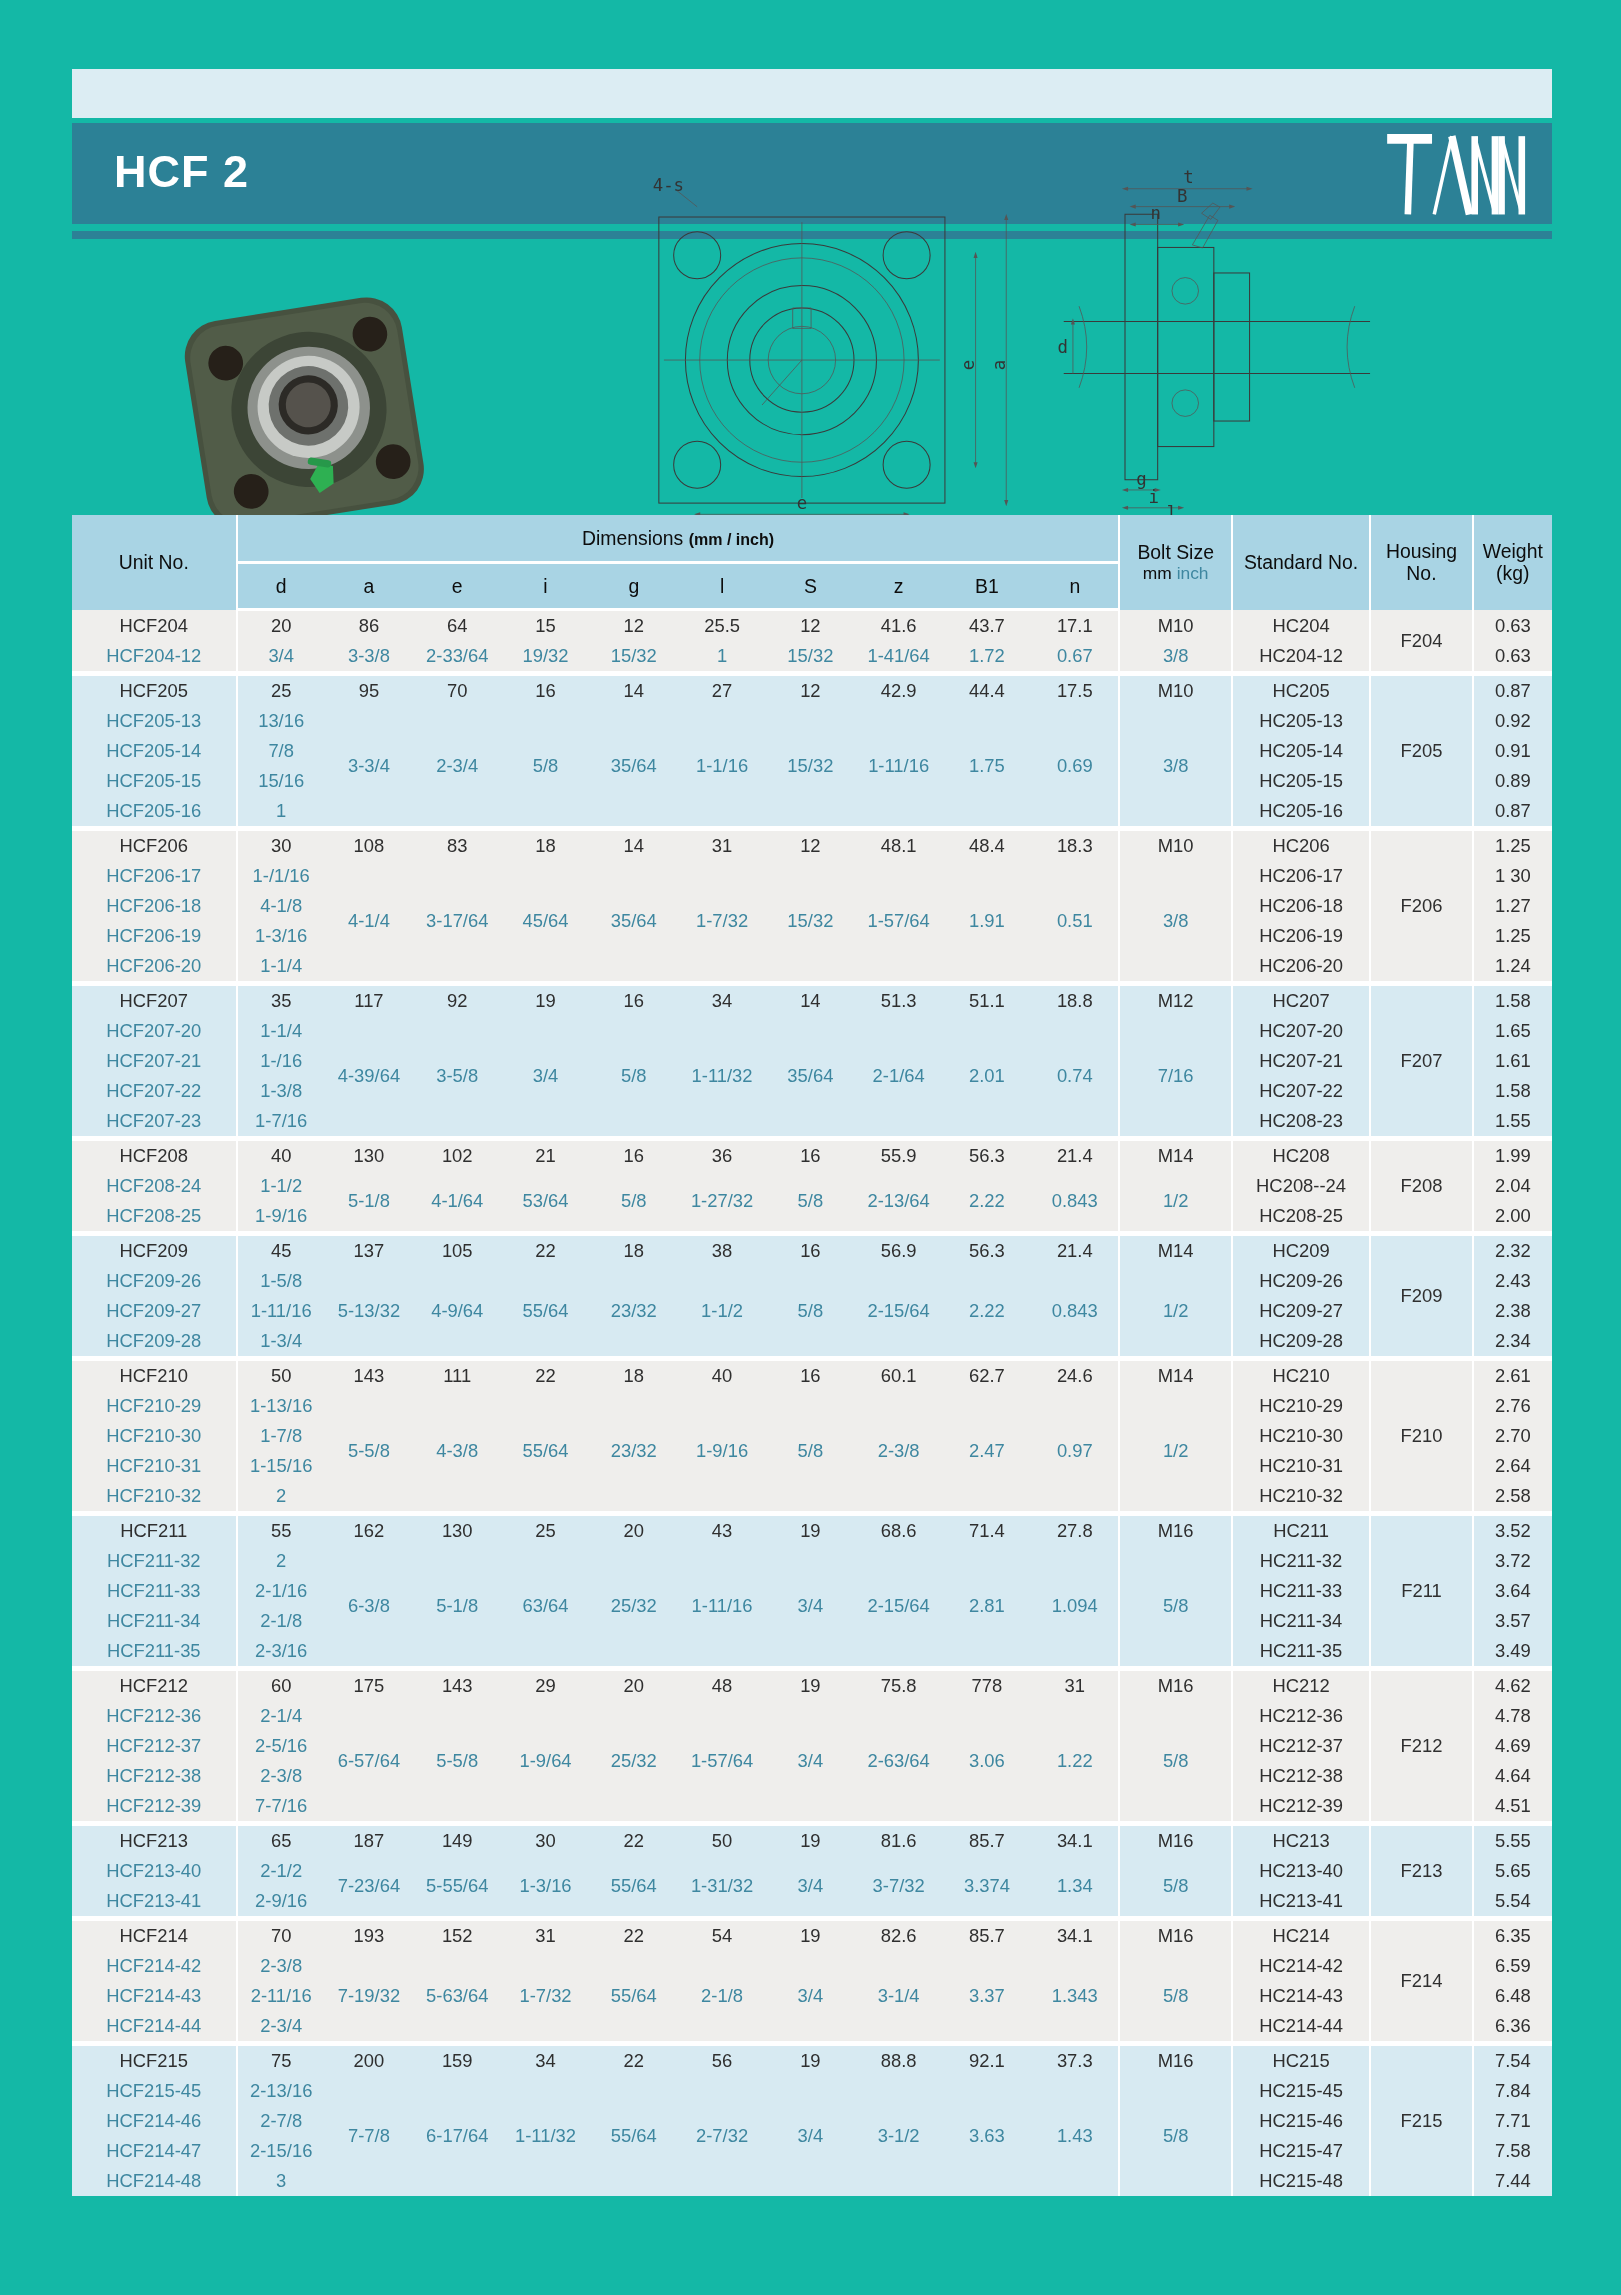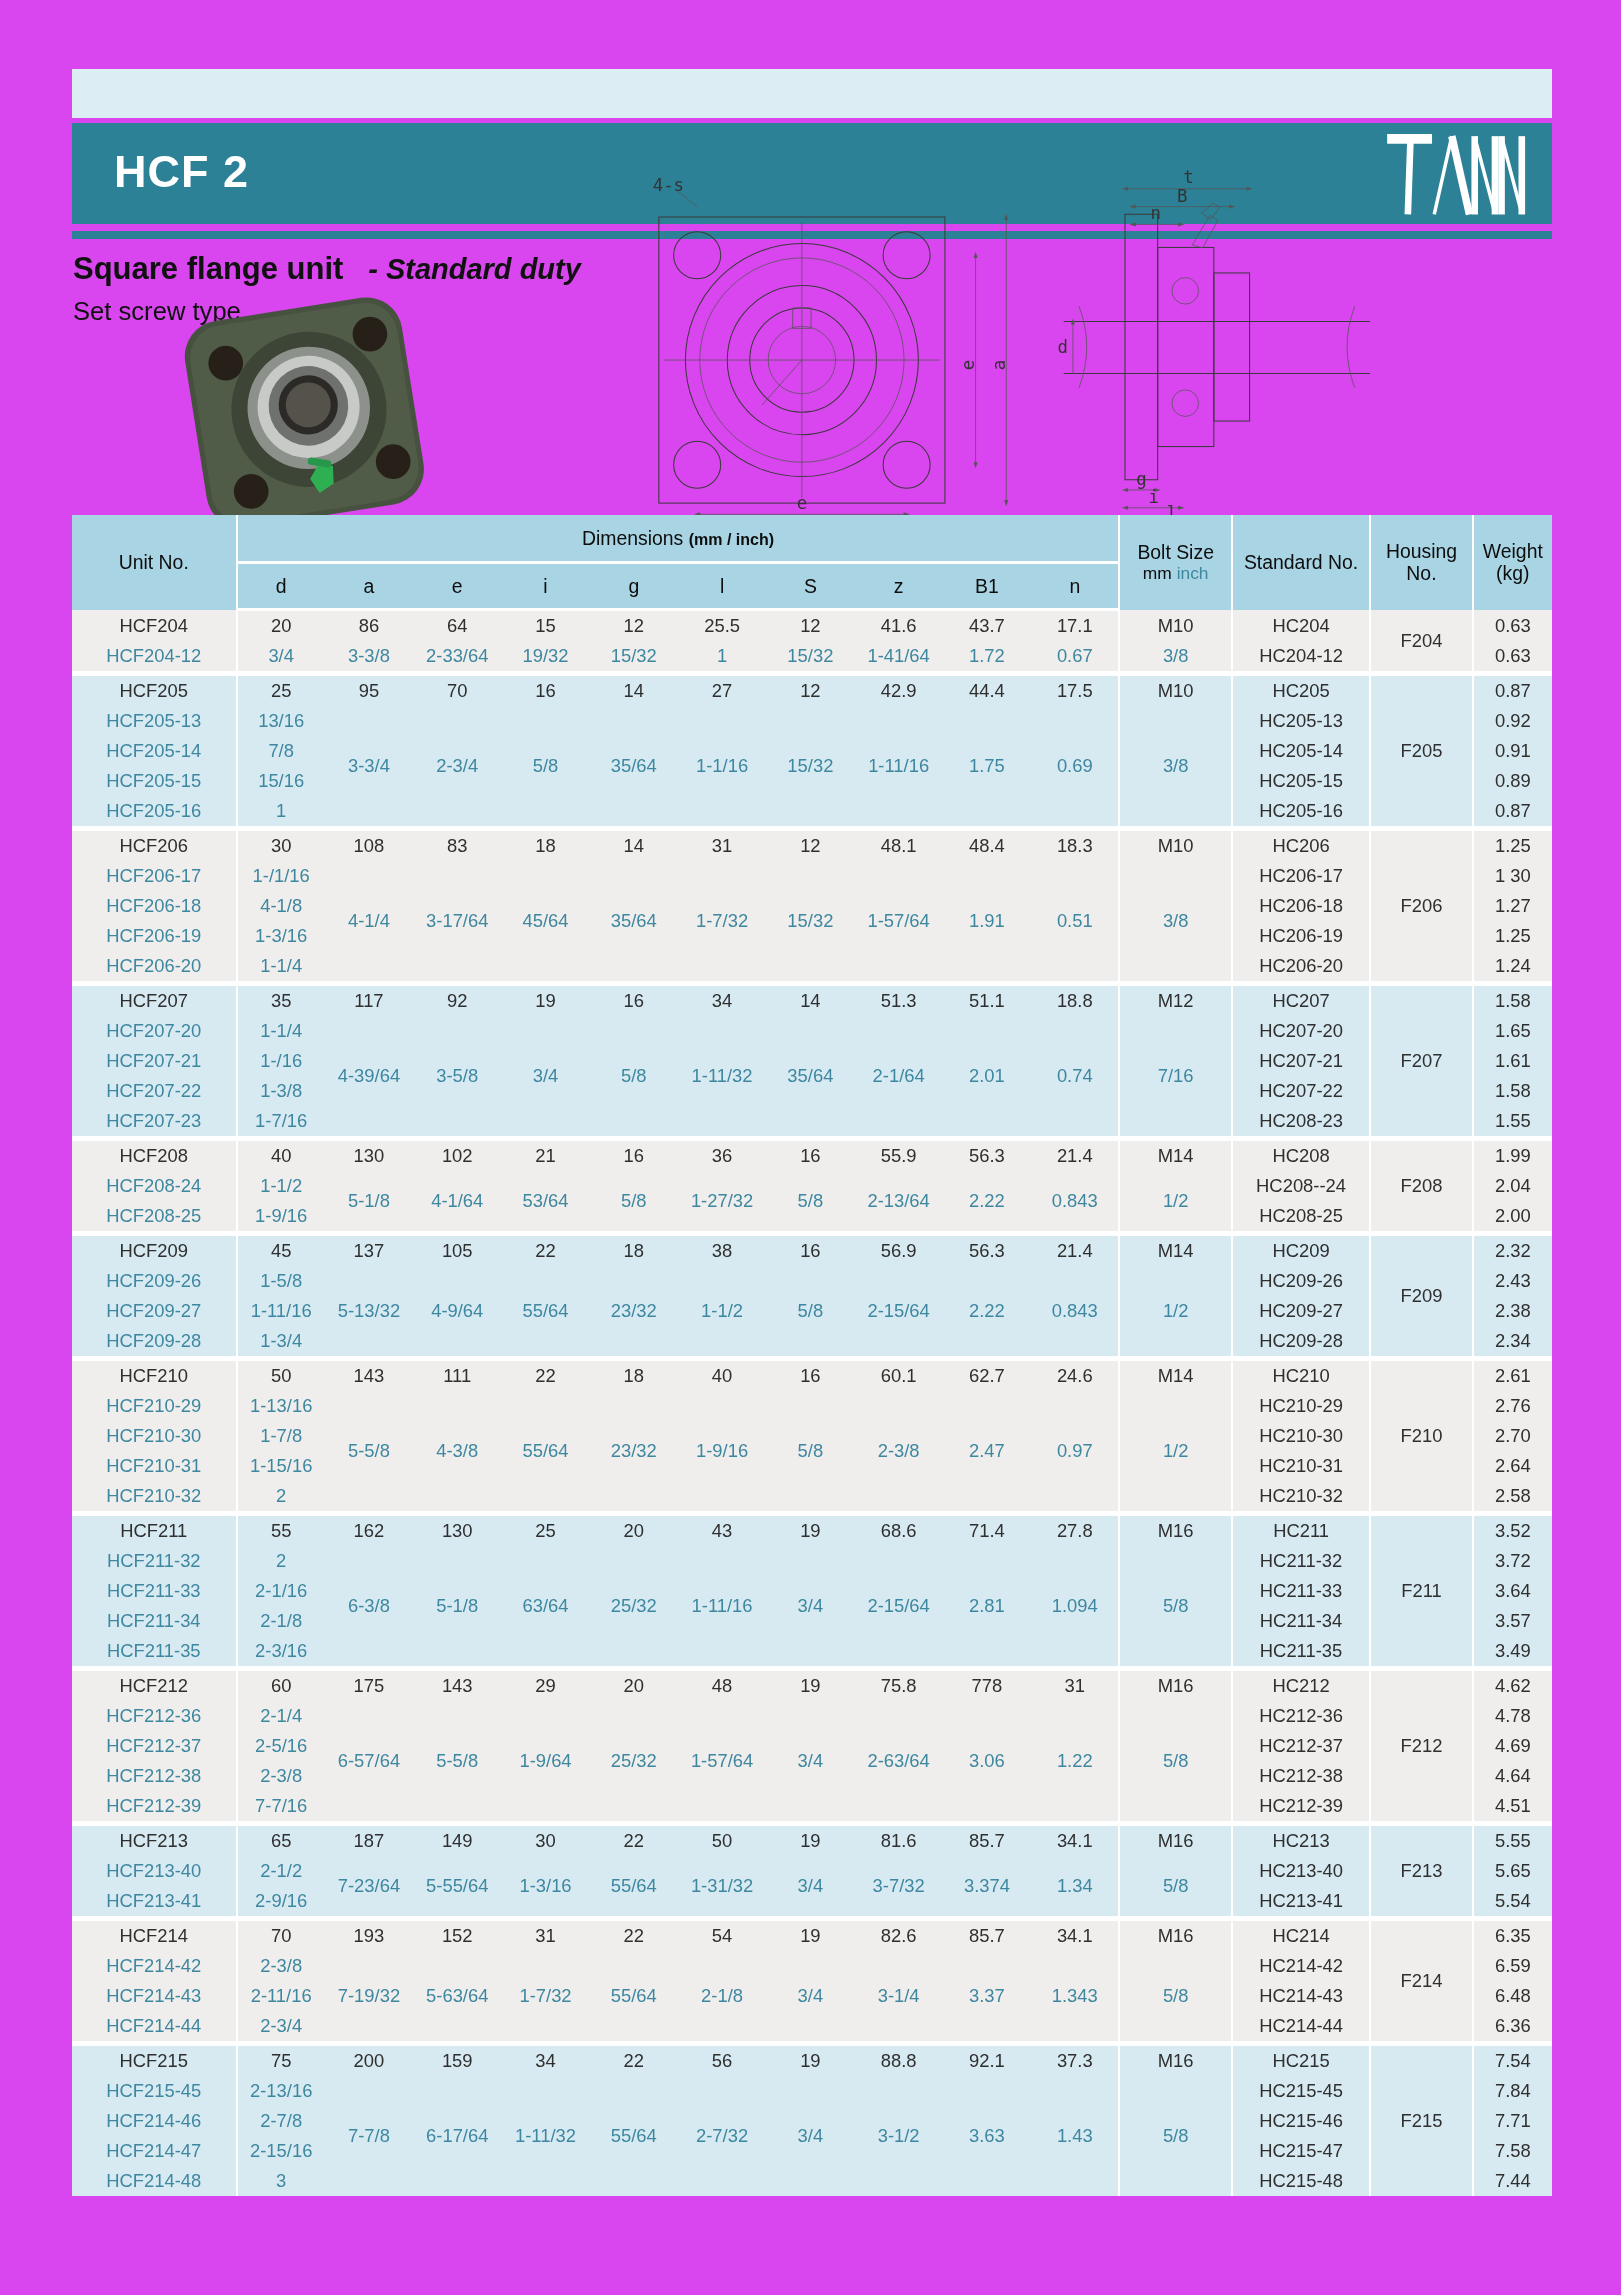--- a/index.html
+++ b/index.html
@@ -1,16 +1,16 @@
 <!DOCTYPE html>
 <html style="font-size:8.2px"><head>
 <meta charset="utf-8">
 <style>
   html,body{margin:0;padding:0;background:#ffffff;}
-  .page{position:relative;width:1622px;height:2295px;background:#d946ef;overflow:hidden;
+  .page{position:relative;width:1622px;height:2295px;background:#14b8a6;overflow:hidden;
         font-family:"Liberation Sans", sans-serif;color:#2f2f2f;}
 
   
   .strip{position:absolute;left:72px;top:69px;width:1480px;height:49px;background:#dcedf3;}
   .band{position:absolute;left:72px;top:123px;width:1480px;height:101px;background:#2c8196;}
   .band-title{position:absolute;left:42px;top:50%;transform:translateY(-54%);
               font-size:45px;font-weight:bold;color:#fff;letter-spacing:1px;}
   .brand{position:absolute;right:21.5px;top:7.2px;height:88px;}
   .thinline{position:absolute;left:72px;top:231px;width:1480px;height:8.2px;background:#2c8196;}
 
@@ -68,27 +68,20 @@
         <path d="M213 16 L259 190" stroke-width="8"></path>
         <path d="M259 192 V14" stroke-width="15"></path>
         <path d="M274 192 V14" stroke-width="15"></path>
         <path d="M274 16 L320 190" stroke-width="8"></path>
         <path d="M320 192 V14" stroke-width="15"></path>
       </g>
     </svg>
   </div>
   <div class="thinline"></div>
 
-  <div class="titleblock">
-    <div class="t1">
-      <span>Square flange unit</span>
-      <span class="duty">&nbsp;&nbsp;<span>- Standard duty</span></span>
-    </div>
-    <div class="t2">Set screw type</div>
-  </div>
 
   <div class="fig" style="left:97px;top:284px;width:429px;height:250px;">
     <svg viewBox="0 0 840 490" width="429" height="250">
       <g transform="rotate(-9 420 245)">
         <rect x="190" y="45" width="430" height="410" rx="70" fill="#47513f"></rect>
         <rect x="200" y="55" width="410" height="390" rx="64" fill="#515c48"></rect>
         <circle cx="268" cy="130" r="34" fill="#262019"></circle>
         <circle cx="556" cy="118" r="34" fill="#262019"></circle>
         <circle cx="278" cy="386" r="34" fill="#262019"></circle>
         <circle cx="562" cy="372" r="34" fill="#262019"></circle>

